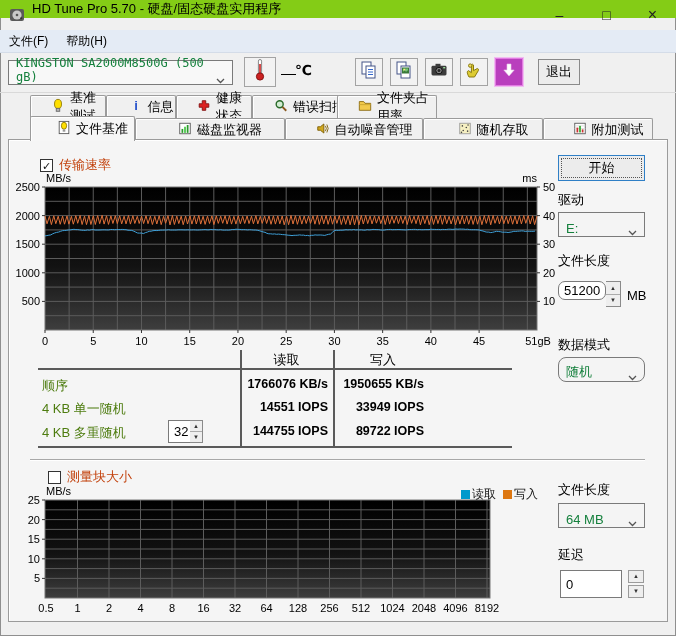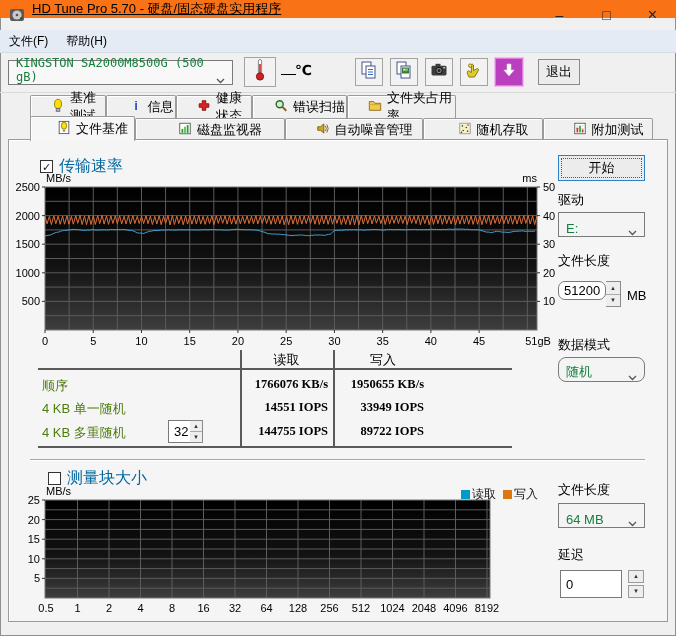--- a/index.html
+++ b/index.html
@@ -1,54 +1,54 @@
 <!DOCTYPE html>
 <html><head>
 <meta charset="utf-8">
 <style>
   html,body{margin:0;padding:0;background:#d8d8d8;}
   body{font-family:"Liberation Sans","DejaVu Sans",sans-serif;-webkit-font-smoothing:antialiased;}
   .win{position:relative;width:676px;height:636px;background:#f0f0f0;overflow:hidden;box-shadow:0 0 0 1px #8f8f8f inset;}
   .abs{position:absolute;}
   
-  .titlebar{position:absolute;left:0;top:0;width:676px;height:18px;background:#f97316;display:flex;align-items:center;text-decoration:underline;}
+  .titlebar{position:absolute;left:0;top:0;width:676px;height:18px;background:#84cc16;display:flex;align-items:center;}
   .title-text{font-size:13px;color:#000;margin-left:6px;white-space:nowrap;}
   .winbtn{position:absolute;top:0;width:45px;height:30px;display:flex;align-items:center;justify-content:center;font-size:14px;color:#222;}
   
   .menubar{position:absolute;left:0;top:30px;width:676px;height:22px;background:#e4ebf5;display:flex;align-items:center;border-bottom:1px solid #d4dce8;}
   .menu-item{font-size:12px;color:#000;padding:0 9px;height:100%;display:flex;align-items:center;}
   
   .toolbar-sep{position:absolute;left:0;top:92px;width:676px;height:1px;background:#d9d9d9;}
   .combo{position:absolute;border:1px solid #7a7a7a;background:#f4f4f4;display:flex;align-items:flex-end;justify-content:space-between;padding:0 7px;font-size:13px;color:#15803d;box-sizing:border-box;}
   .combo .chev{display:flex;align-items:center;}
   .tbtn{position:absolute;top:58px;width:28px;height:28px;border:1px solid #a3a3a3;background:#f2f2f2;display:flex;align-items:center;justify-content:center;box-sizing:border-box;}
   .tbtn.hot{background:#b93fbd;border:1px solid #e27ae2;box-shadow:0 0 0 1px #f0bcf0;}
   .pushbtn{position:absolute;border:1px solid #8a8a8a;background:#ececec;display:flex;align-items:center;justify-content:center;font-size:13px;color:#000;box-sizing:border-box;}
   .pushbtn.default{border:1px solid #2f7fc6;outline:1px dotted #555;outline-offset:-4px;}
   
   .tab{position:absolute;background:#f0f0f0;border:1px solid #9b9b9b;border-bottom:none;border-radius:2px 2px 0 0;display:flex;align-items:center;justify-content:center;gap:5px;font-size:13px;color:#000;box-shadow:inset 1px 1px 0 #ffffff;box-sizing:border-box;padding-left:20px;}
   .tab.active{background:#f6f6f6;z-index:6;box-shadow:inset 1px 1px 0 #ffffff;}
   .panel{position:absolute;left:8px;top:139px;width:660px;height:483px;background:#f5f5f5;border:1px solid #9b9b9b;box-shadow:inset 1px 1px 0 #ffffff;box-sizing:border-box;z-index:1;}
   
   .checkrow{position:absolute;display:flex;align-items:center;gap:6px;z-index:3;}
   .checkbox{width:13px;height:13px;background:#fff;border:1px solid #333;font-size:11px;line-height:12px;text-align:center;color:#111;box-sizing:border-box;}
-  .checklabel{font-size:16px;color:#0369a1;}
+  .checklabel{font-size:13px;color:#c2410c;}
   
   .clabel{position:absolute;font-size:13px;color:#000;z-index:3;white-space:nowrap;}
   .inputbox{position:absolute;border:1px solid #7a7a7a;background:#fff;font-size:13px;color:#000;display:flex;align-items:center;padding:0 5px;box-sizing:border-box;z-index:3;}
   .spin{position:absolute;display:flex;flex-direction:column;gap:2px;z-index:3;}
   .spin span{flex:1;border:1px solid #9a9a9a;background:#eee;font-size:6px;line-height:5px;text-align:center;color:#333;display:flex;align-items:center;justify-content:center;}
   .spin-attached{position:absolute;display:flex;flex-direction:column;z-index:3;border:1px solid #8a8a8a;border-left:none;box-sizing:border-box;}
   .spin-attached span{flex:1;background:#eee;border-bottom:1px solid #aaa;font-size:6px;color:#333;display:flex;align-items:center;justify-content:center;}
   .spin-attached span:last-child{border-bottom:none;}
   
   .tline{position:absolute;background:#5a5a5a;z-index:3;}
   .th{position:absolute;font-size:13px;color:#000;text-align:center;z-index:3;}
   .rowlabel{position:absolute;font-size:13px;color:#4d7c0f;z-index:3;}
-  .val{position:absolute;font-family:Liberation Serif, serif;font-weight:bold;font-size:12.5px;color:#000;text-align:right;z-index:3;white-space:nowrap;}
+  .val{position:absolute;font-family:Liberation Sans, sans-serif;font-weight:bold;font-size:12.5px;color:#000;text-align:right;z-index:3;white-space:nowrap;}
   
   .legend{position:absolute;display:flex;align-items:center;gap:8px;z-index:4;font-size:12px;color:#111;}
   .legend .key{display:flex;align-items:center;gap:2px;}
   .legend .sq{width:9px;height:9px;display:inline-block;}
   svg text{font-family:"Liberation Sans","DejaVu Sans",sans-serif;}
 </style>
 </head>
 <body>
 
 <div class="win">
@@ -163,21 +163,21 @@
         </svg></span>
     <span>健康状态</span>
   </div>
   <div class="tab" style="left:252px;top:95px;width:95px;height:23px;">
     <span><svg width="14" height="15" viewBox="0 0 16 16">
           <circle cx="6.5" cy="6.5" r="4" fill="#d2ecd2" stroke="#2a6a2a" stroke-width="1.6"></circle>
           <line x1="9.6" y1="9.6" x2="14" y2="14" stroke="#8a5a20" stroke-width="2.2"></line>
         </svg></span>
     <span>错误扫描</span>
   </div>
-  <div class="tab" style="left:347px;top:95px;width:109px;height:23px;">
+  <div class="tab" style="left:337px;top:95px;width:100px;height:23px;">
     <span><svg width="14" height="15" viewBox="0 0 16 16">
           <path d="M1.5 3.5h5l1.5 2h6.5v8H1.5z" fill="#f2c94c" stroke="#8a6a10"></path>
           <path d="M1.5 7h13" stroke="#caa32e"></path>
         </svg></span>
     <span>文件夹占用率</span>
   </div>
 
   <div class="tab active" style="left:30px;top:116px;width:105px;height:25px;">
     <span><svg width="14" height="15" viewBox="0 0 16 16">
           <rect x="2.5" y="1" width="11" height="14" fill="#fff" stroke="#555"></rect>

